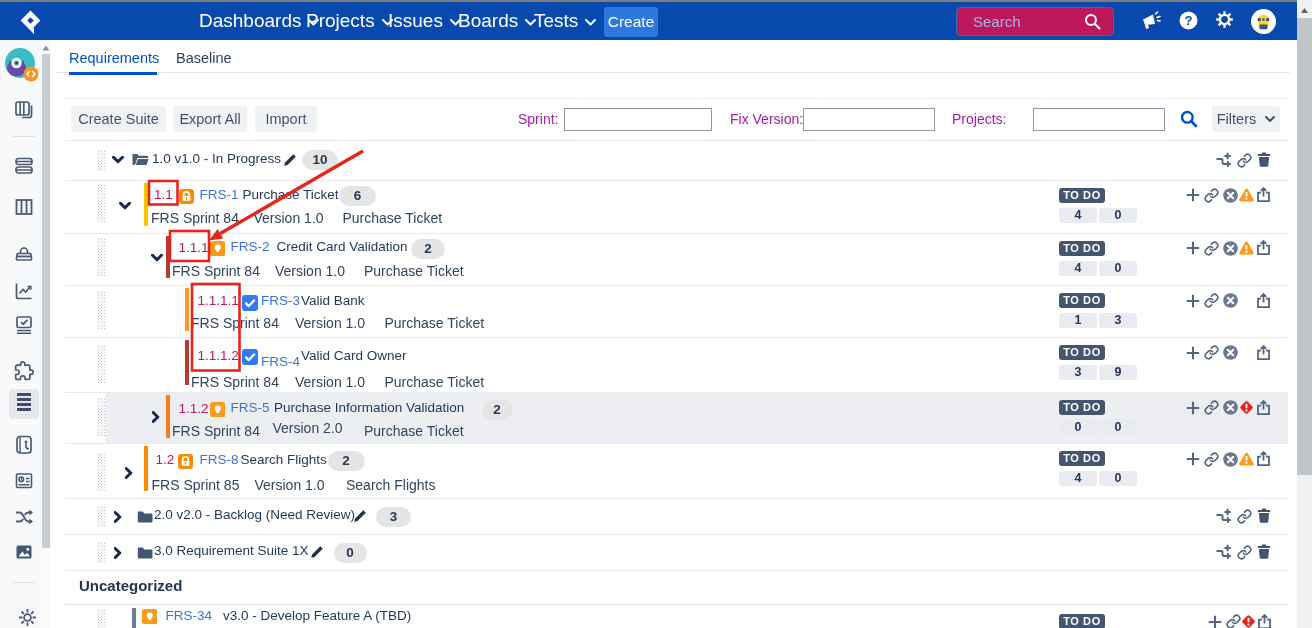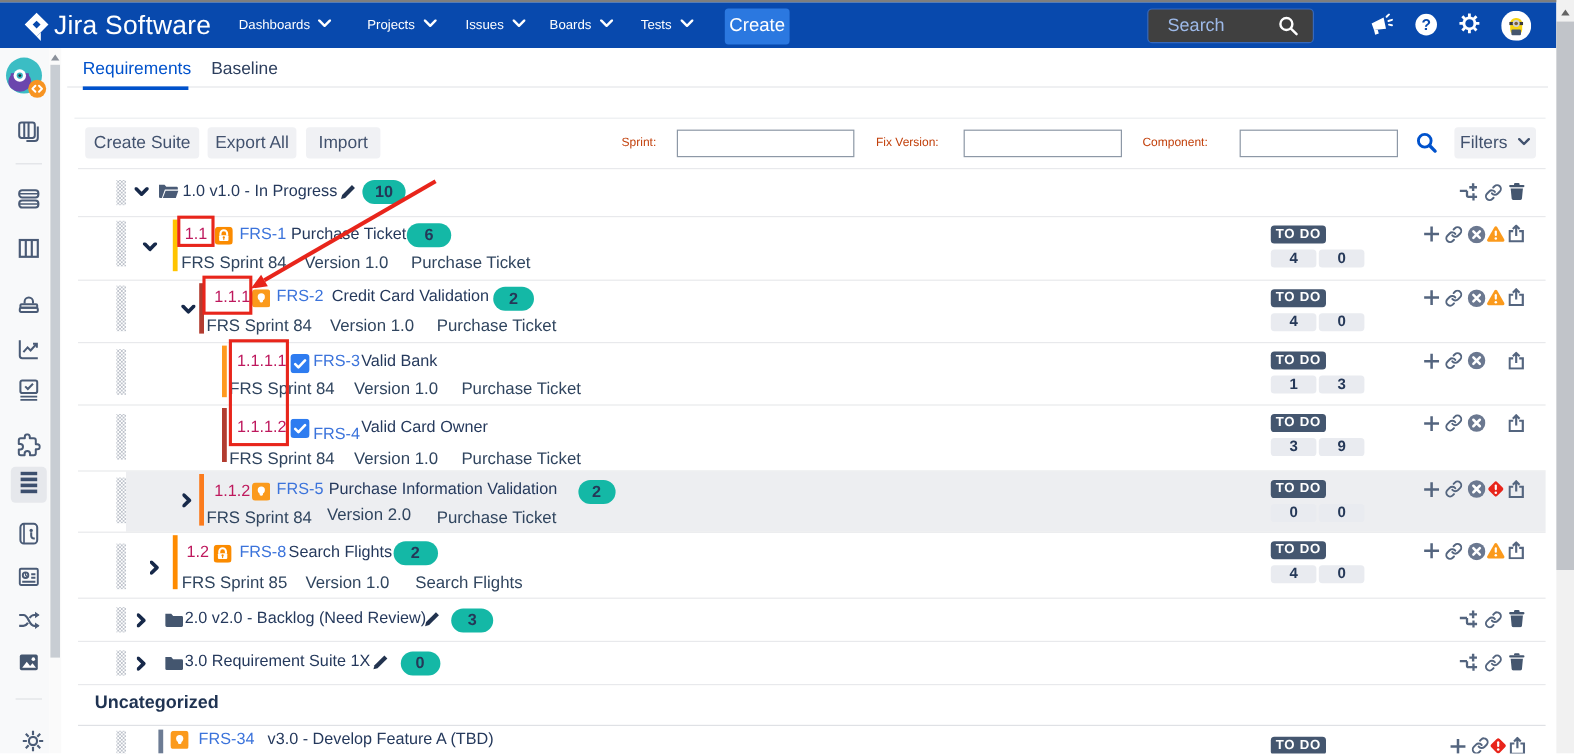--- a/index.html
+++ b/index.html
@@ -2,70 +2,69 @@
 <html><head>
 <meta charset="utf-8">
 <style>
 *{margin:0;padding:0;box-sizing:border-box}
 html,body{width:1312px;height:628px;overflow:hidden}
 body{position:relative;font-family:"Liberation Sans",sans-serif;background:#fff;color:#344563}
 .abs{position:absolute}
 
 #topstrip{position:absolute;left:0;top:0;width:1312px;height:2px;background:#7e7e7e}
 #nav{position:absolute;left:0;top:2px;width:1297px;height:38px;background:#0849ad}
-#nav .mitem{position:absolute;top:0;height:38px;line-height:38px;color:#fff;font-size:11px}
+#nav .mitem{position:absolute;top:0;height:38px;line-height:38px;color:#fff;font-size:19px}
 .navchev{display:inline-block;margin-left:7px;vertical-align:1px}
 #createbtn{position:absolute;left:604px;top:5px;width:54px;height:30px;background:#2b78e0;border-radius:3px;color:#fff;font-size:15.5px;text-align:center;line-height:30px}
-#searchbox{position:absolute;left:956px;top:5px;width:139px;height:29px;background:#404040;border:1px solid #3568bd;border-radius:4px}
+#searchbox{position:absolute;left:956px;top:5px;width:158px;height:29px;background:#be185d;border:1px solid #3568bd;border-radius:4px}
 #searchbox .ph{position:absolute;left:16px;top:0;line-height:27px;font-size:15px;color:#9db9e8}
 
 #sidebar{position:absolute;left:0;top:40px;width:41px;height:588px;background:#f8f9fa}
 #sbsel{position:absolute;left:9px;top:349px;width:30px;height:30px;background:#e6e8ec;border-radius:4px}
 .sbdiv{position:absolute;left:13px;width:22px;height:1px;background:#dfe1e5}
 #sbscroll{position:absolute;left:41px;top:40px;width:10px;height:588px;background:#fafafa}
 #sbthumb{position:absolute;left:42px;top:54px;width:8px;height:494px;background:#c8cdd3}
 
 #rsb{position:absolute;left:1297px;top:0;width:15px;height:628px;background:#f1f1f1}
 #rsbthumb{position:absolute;left:1297px;top:18px;width:15px;height:457px;background:#c1c4c9}
 
 #tabline{position:absolute;left:56px;top:72px;width:1234px;height:1px;background:#e4e6ea}
 #tabul{position:absolute;left:69px;top:72px;width:88px;height:3px;background:#0052cc}
 .tab1{position:absolute;left:69px;top:50px;font-size:14.5px;color:#0052cc}
 .tab2{position:absolute;left:176px;top:50px;font-size:14.5px;color:#2c3e5d}
 #tbline{position:absolute;left:62px;top:98px;width:1226px;height:1px;background:#eceef1}
 
 .btn{position:absolute;top:106px;height:26px;background:#f0f1f4;border-radius:3px;color:#42526e;font-size:14.5px;text-align:center;line-height:26px}
-.tlabel{position:absolute;top:108px;font-size:10px;color:#c2410c;line-height:23px}
+.tlabel{position:absolute;top:108px;font-size:14px;color:#a21caf;line-height:23px}
 .tinput{position:absolute;top:108px;height:23px;background:#fff;border:1px solid #8d98a6}
 
 .rowdiv{position:absolute;left:65px;width:1223px;height:1px;background:#e8e9ec}
 .drag{position:absolute;width:8px;background-image:radial-gradient(#bdc2cb 0.75px,rgba(0,0,0,0) 0.85px),radial-gradient(#bdc2cb 0.75px,rgba(0,0,0,0) 0.85px);background-size:3px 3px;background-position:0 0,1.5px 1.5px}
 .vbar{position:absolute;width:4px}
 .num{position:absolute;font-size:13.5px;color:#be185d;white-space:nowrap}
 .ttl{position:absolute;font-size:13.5px;color:#25395c;white-space:nowrap}
 .lnk{position:absolute;font-size:13.5px;color:#3b73db;white-space:nowrap}
 .l2{position:absolute;font-size:14px;color:#30455f;white-space:nowrap}
-.badge{position:absolute;height:20px;background:#14b8a6;border-radius:10px;text-align:center;font-size:13.5px;font-weight:bold;color:#253858;line-height:20px}
+.badge{position:absolute;height:20px;background:#e5e5e5;border-radius:10px;text-align:center;font-size:13.5px;font-weight:bold;color:#253858;line-height:20px}
 .loz{position:absolute;left:1059px;width:46px;height:15px;background:#44566f;border-radius:3px;color:#fff;font-size:11px;font-weight:bold;text-align:center;line-height:15px;letter-spacing:.6px}
 .pill{position:absolute;width:38px;height:15px;background:#e9ebf0;border-radius:3px;text-align:center;font-size:12.5px;font-weight:bold;color:#253858;line-height:15px}
 .ric{position:absolute}
 #selrow{position:absolute;left:105px;top:393px;width:1183px;height:50px;background:#edeef1}
 .unc{position:absolute;left:79px;top:577px;font-size:15px;font-weight:bold;color:#1f3352}
 
 #anno{position:absolute;left:0;top:0;width:1312px;height:628px;pointer-events:none}
 </style>
 </head>
 <body>
 <div id="topstrip"></div>
 <div id="nav">
   <svg class="abs" style="left:20px;top:8px" width="21" height="25" viewBox="0 0 21 25">
     <path d="M10.5 0.6 L20.4 10.5 L10.5 20.4 L0.6 10.5 Z M10.5 7.2 L13.8 10.5 L10.5 13.8 L7.2 10.5 Z" fill="#fff" fill-rule="evenodd"></path>
     <path d="M10.5 20.4 L14 17 L14 24.2 Z" fill="#fff"></path>
   </svg>
-  <div class="abs" style="left:45px;top:6px;font-size:22px;color:#fff;letter-spacing:0.2px">Jira Software</div>
   <div class="mitem" style="left:199px">Dashboards<svg class="navchev" width="11" height="7" viewBox="0 0 11 7">
         <path d="M1 1l4.5 4.5L10 1" fill="none" stroke="#fff" stroke-width="2" stroke-linecap="round" stroke-linejoin="round"></path>
       </svg></div>
   <div class="mitem" style="left:306px">Projects<svg class="navchev" width="11" height="7" viewBox="0 0 11 7">
         <path d="M1 1l4.5 4.5L10 1" fill="none" stroke="#fff" stroke-width="2" stroke-linecap="round" stroke-linejoin="round"></path>
       </svg></div>
   <div class="mitem" style="left:388px">Issues<svg class="navchev" width="11" height="7" viewBox="0 0 11 7">
         <path d="M1 1l4.5 4.5L10 1" fill="none" stroke="#fff" stroke-width="2" stroke-linecap="round" stroke-linejoin="round"></path>
       </svg></div>
   <div class="mitem" style="left:458px">Boards<svg class="navchev" width="11" height="7" viewBox="0 0 11 7">
@@ -196,21 +195,21 @@
   <div id="tabline"></div>
   <div id="tabul"></div>
   <div id="tbline"></div>
   <div class="btn" style="left:71px;width:95px">Create Suite</div>
   <div class="btn" style="left:173px;width:74px">Export All</div>
   <div class="btn" style="left:255px;width:62px">Import</div>
   <div class="tlabel" style="left:518px">Sprint:</div>
   <div class="tinput" style="left:564px;width:148px"></div>
   <div class="tlabel" style="left:730px">Fix Version:</div>
   <div class="tinput" style="left:803px;width:132px"></div>
-  <div class="tlabel" style="left:952px">Component:</div>
+  <div class="tlabel" style="left:952px">Projects:</div>
   <div class="tinput" style="left:1033px;width:132px"></div>
   <svg class="abs" style="left:1180px;top:110px" width="18" height="18" viewBox="0 0 18 18">
       <circle cx="7.3" cy="7.3" r="5.3" fill="none" stroke="#0052cc" stroke-width="2.4"></circle>
       <path d="M11.3 11.3l4.6 4.6" stroke="#0052cc" stroke-width="2.8" stroke-linecap="round"></path>
     </svg>
   <div class="btn" style="left:1212px;width:68px">Filters
     <svg style="display:inline-block;margin-left:5px;vertical-align:1px" width="10" height="7" viewBox="0 0 10 7">
         <path d="M1 1l4 4 4-4" fill="none" stroke="#42526e" stroke-width="2" stroke-linecap="round" stroke-linejoin="round"></path>
       </svg>
   </div>

